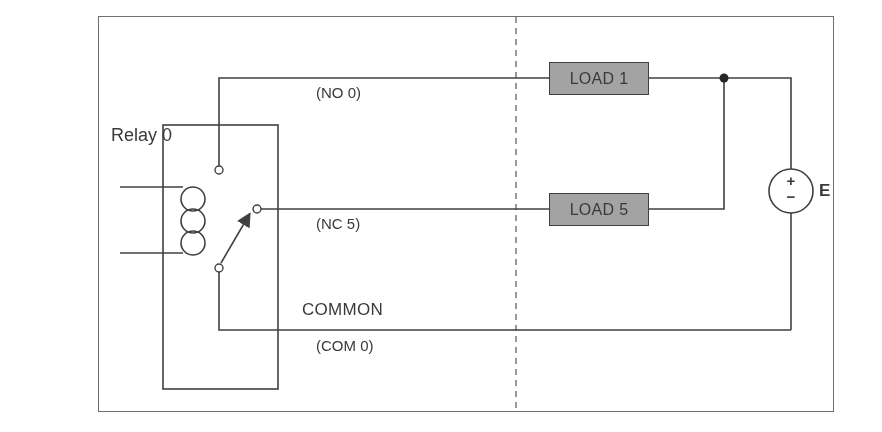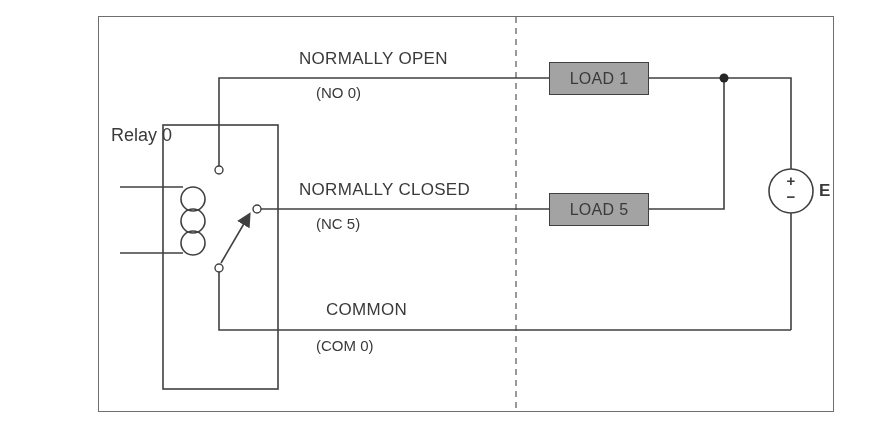--- a/index.html
+++ b/index.html
@@ -97,27 +97,25 @@
       <circle cx="219" cy="268" r="4" fill="#ffffff" stroke="#404040" stroke-width="1.4"></circle>
     </g>
 
     <circle cx="724" cy="78" r="4.5" fill="#262626"></circle>
 
     <circle cx="791" cy="191" r="22" fill="#ffffff" stroke="#404040" stroke-width="1.6"></circle>
   </svg>
 
   <div class="lbl relay-name" style="left:111px;top:88px;">Relay 0</div>
 
-  <div class="lbl title" style="left:299px;top:49px;">NORMALLY OPEN</div>
   <div class="lbl sub" style="left:316px;top:84px;">(NO 0)</div>
 
-  <div class="lbl title" style="left:299px;top:180px;">NORMALLY CLOSED</div>
   <div class="lbl sub" style="left:316px;top:215px;">(NC 5)</div>
 
-  <div class="lbl title" style="left:302px;top:300px;margin-left:24px;">COMMON</div>
+  <div class="lbl title" style="left:302px;top:300px;">COMMON</div>
   <div class="lbl sub" style="left:316px;top:337px;">(COM 0)</div>
 
   <div class="loadbox" style="left:549px;top:62px;">
     <span>LOAD 1</span>
   </div>
   <div class="loadbox" style="left:549px;top:193px;">
     <span>LOAD 5</span>
   </div>
 
   <div class="src-sign" style="left:791px;top:174px;">+</div>

